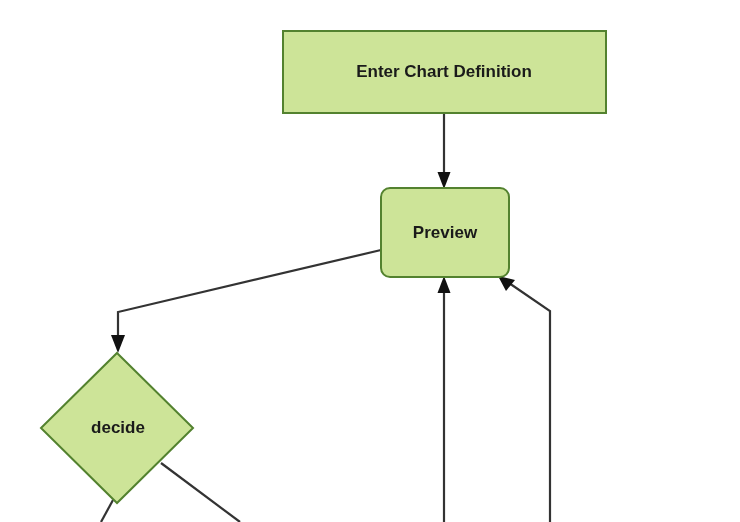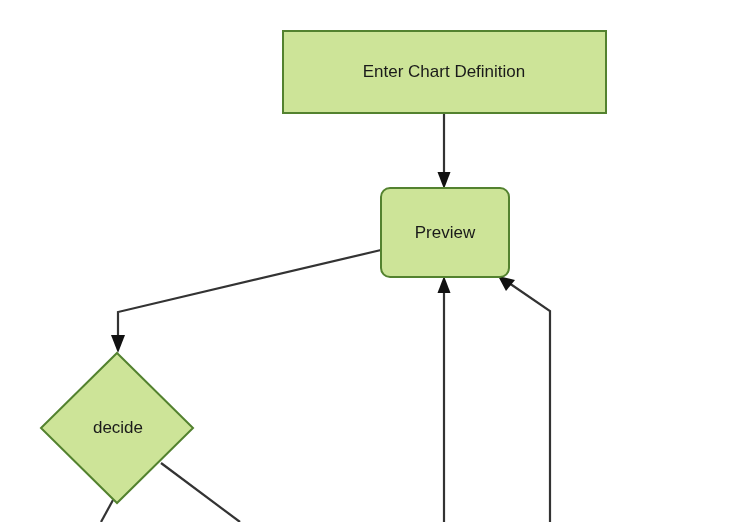--- a/index.html
+++ b/index.html
@@ -7,20 +7,21 @@
     padding: 0;
     background: #ffffff;
   }
   #canvas {
     position: relative;
     width: 740px;
     height: 522px;
     background: #ffffff;
     overflow: hidden;
     font-family: "Liberation Sans", sans-serif;
+    font-weight: bold;
   }
   #flow-svg {
     position: absolute;
     top: 0;
     left: 0;
     width: 740px;
     height: 522px;
   }
   .node-shape {
     fill: #cde498;

